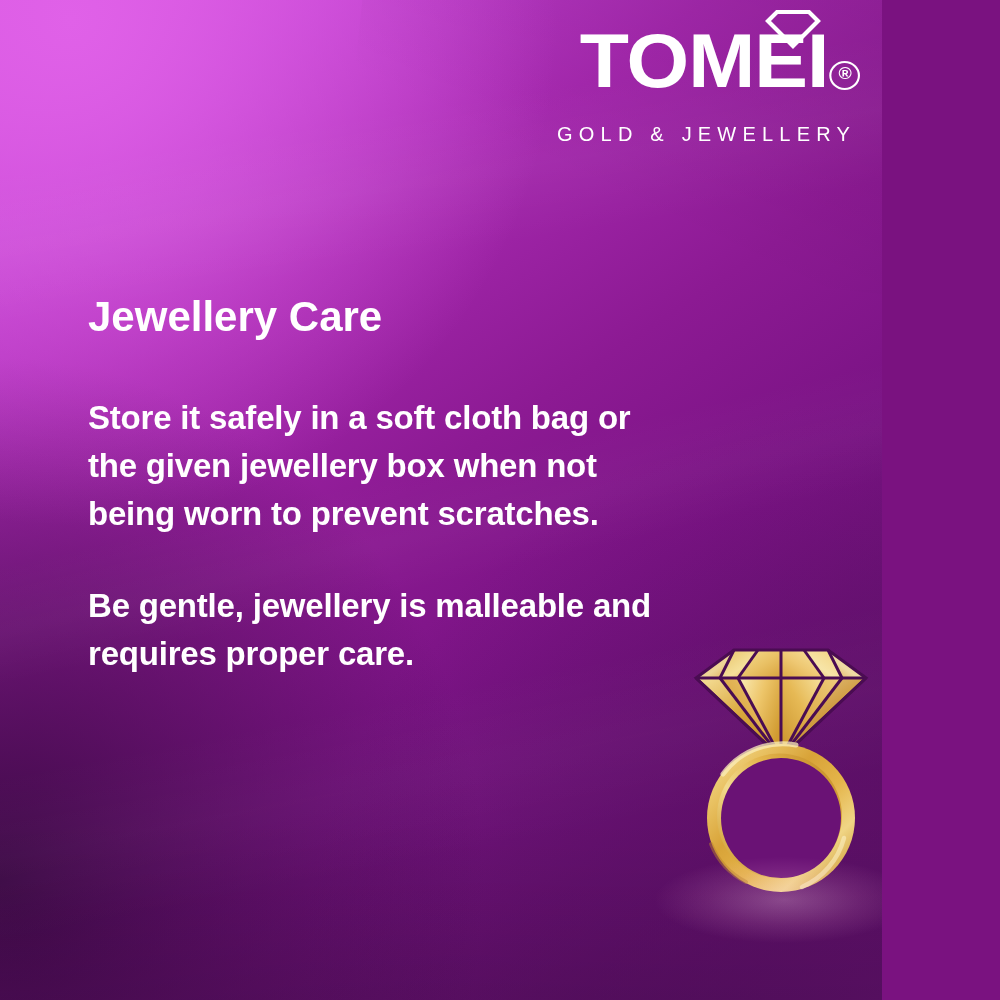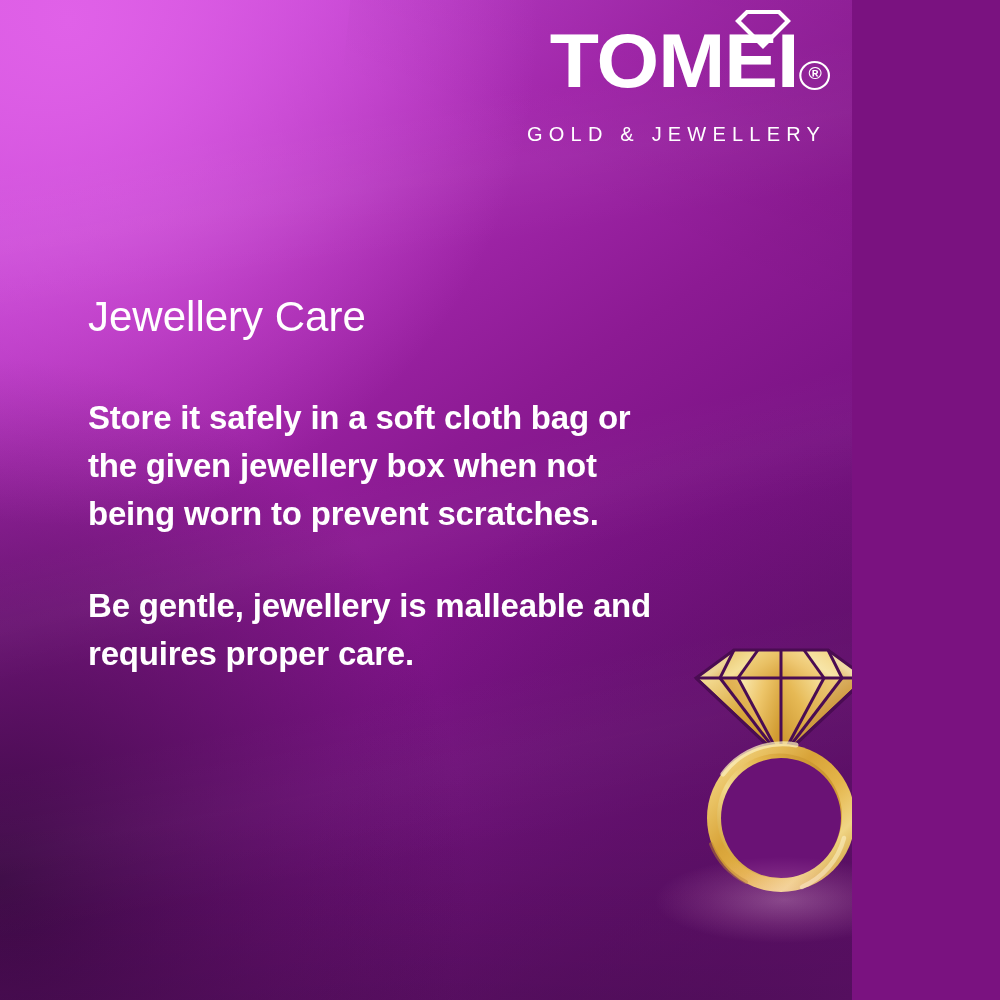--- a/index.html
+++ b/index.html
@@ -8,20 +8,21 @@
     font-family:"Liberation Sans","DejaVu Sans",sans-serif;
     background:#7a1280;
   }
   #page{
     position:relative;width:852px;height:1000px;overflow:hidden;
     background:
       radial-gradient(120% 110% at 8% 2%, #e061e8 0%, rgba(224,97,232,0) 46%),
       radial-gradient(100% 95% at 0% 88%, #3f0a48 0%, rgba(63,10,72,0) 55%),
       radial-gradient(110% 100% at 100% 100%, #5d1068 0%, rgba(93,16,104,0) 60%),
       linear-gradient(146deg, #d555de 0%, #bf3fcd 14%, #a528ae 30%, #8c1a93 48%, #7a1384 63%, #661070 78%, #530c5d 92%, #470a50 100%);
+    padding-left: 30px;
   }
   
   .streak{position:absolute;pointer-events:none;}
   .s1{left:-12%;top:10%;width:130%;height:150px;
       background:linear-gradient(180deg,rgba(255,255,255,0) 0%,rgba(255,255,255,.035) 50%,rgba(255,255,255,0) 100%);
       transform:rotate(-9deg);}
   .s2{left:-18%;top:46%;width:140%;height:120px;
       background:linear-gradient(180deg,rgba(255,255,255,0) 0%,rgba(255,255,255,.028) 55%,rgba(255,255,255,0) 100%);
       transform:rotate(-13deg);}
   .s3{left:-20%;top:68%;width:150%;height:170px;
@@ -46,21 +47,21 @@
   .reg{position:absolute;right:0px;bottom:10px;
     width:25px;height:25px;border:2.5px solid #fff;border-radius:50%;
     color:#fff;font-size:17px;font-weight:bold;line-height:22px;text-align:center;}
   .tagline{
     color:#ffffff;font-size:20px;line-height:30px;font-weight:normal;
     letter-spacing:6.2px;white-space:nowrap;margin-top:19px;padding-right:4px;
   }
 
   
   #copy{position:absolute;left:88px;top:292px;width:600px;color:#ffffff;}
-  .headline{font-size:42px;line-height:50px;font-weight:normal;letter-spacing:0px;margin:0 0 52px 0;}
+  .headline{font-size:42px;line-height:50px;font-weight:bold;letter-spacing:0px;margin:0 0 52px 0;}
   .para{font-size:33px;line-height:48px;font-weight:bold;letter-spacing:-0.2px;margin:0 0 44px 0;}
   .para:last-child{margin-bottom:0;}
 
   
   #ring-art{position:absolute;left:676px;top:628px;width:210px;height:300px;}
   .ring-glow{
     position:absolute;left:-72px;top:218px;width:360px;height:120px;
     background:radial-gradient(50% 50% at 50% 45%,rgba(255,205,235,.30) 0%,rgba(255,180,225,.12) 42%,rgba(255,255,255,0) 72%);
     pointer-events:none;
   }

